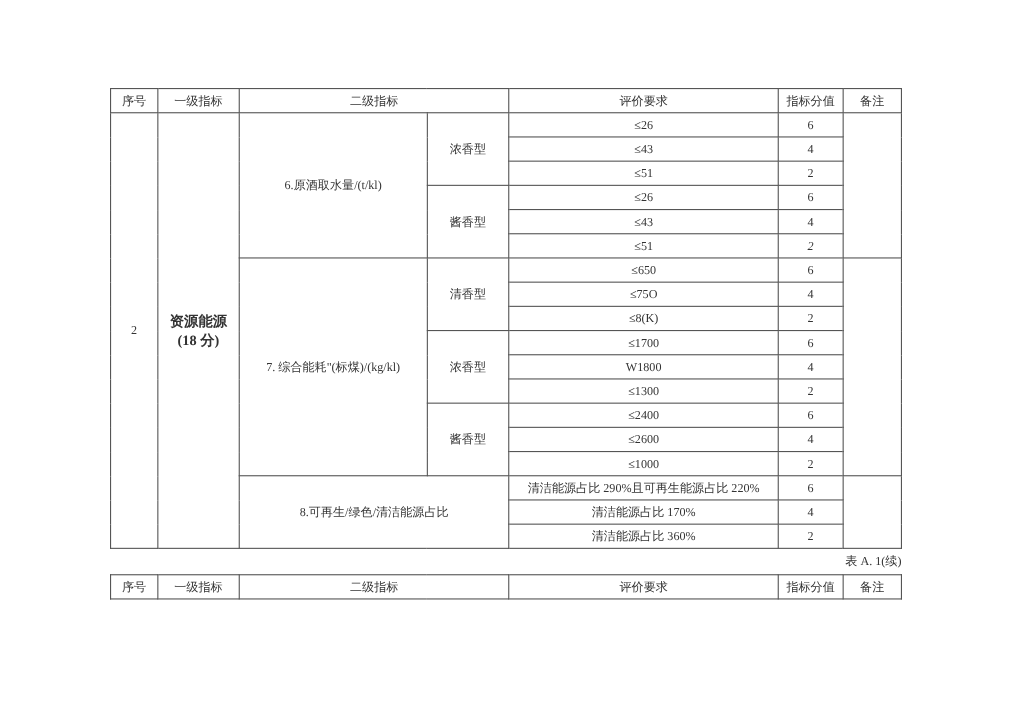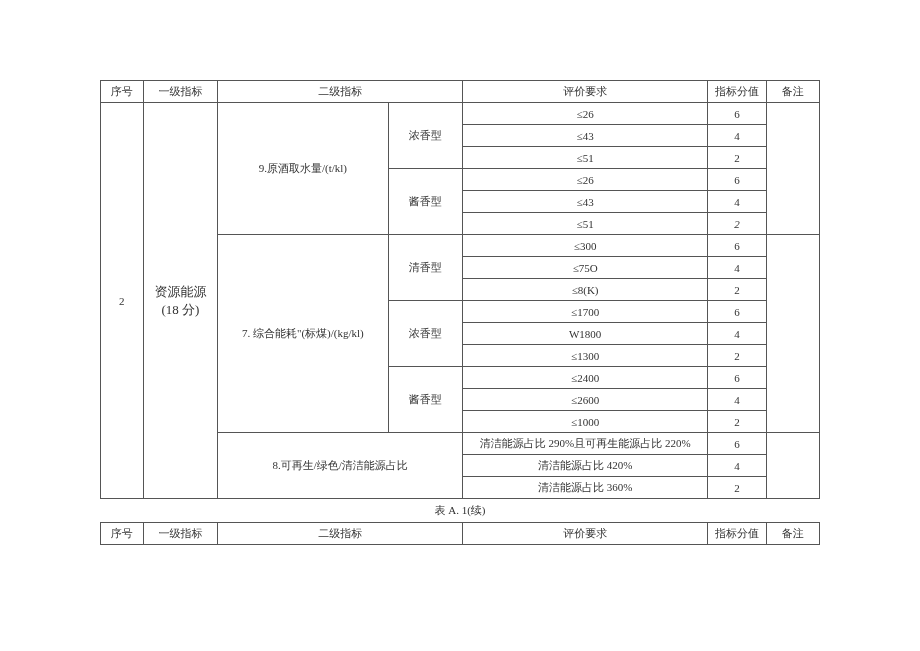--- a/index.html
+++ b/index.html
@@ -25,26 +25,26 @@
       font-size: 11px;
     }
     .col-seq { width: 40px; }
     .col-level1 { width: 70px; }
     .col-level2a { width: 160px; }
     .col-level2b { width: 70px; }
     .col-req { width: 230px; }
     .col-score { width: 55px; }
     .col-note { width: 50px; }
     .caption {
-      text-align: center;
+      text-align: right;
       font-size: 11px;
       padding: 4px 0;
       border: none;
     }
-    .level1-big { font-size: 13px; }
+    .level1-big { font-size: 13px; font-weight: bold; }
     .italic { font-style: italic; }
   </style>
 </head>
 <body>
 
 <table>
   <colgroup>
     <col class="col-seq">
       <col class="col-level1">
       <col class="col-level2a">
@@ -62,21 +62,21 @@
     <th>指标分值</th>
     <th>备注</th>
   </tr>
 
   <tr>
     <td rowspan="18">2</td>
     <td rowspan="18" class="level1-big">
       <span>资源能源</span><br>
       <span>(18 分)</span>
     </td>
-    <td rowspan="6">9.原酒取水量/(t/kl)</td>
+    <td rowspan="6">6.原酒取水量/(t/kl)</td>
     <td rowspan="3">浓香型</td>
     <td>≤26</td>
     <td>6</td>
     <td rowspan="6"></td>
   </tr>
   <tr>
     <td>≤43</td>
     <td>4</td>
   </tr>
   <tr>
@@ -93,21 +93,21 @@
     <td>4</td>
   </tr>
   <tr>
     <td>≤51</td>
     <td class="italic">2</td>
   </tr>
 
   <tr>
     <td rowspan="9">7. 综合能耗"(标煤)/(kg/kl)</td>
     <td rowspan="3">清香型</td>
-    <td>≤300</td>
+    <td>≤650</td>
     <td>6</td>
     <td rowspan="9"></td>
   </tr>
   <tr>
     <td>≤75O</td>
     <td>4</td>
   </tr>
   <tr>
     <td>≤8(K)</td>
     <td>2</td>
@@ -139,21 +139,21 @@
     <td>2</td>
   </tr>
 
   <tr>
     <td rowspan="3" colspan="2">8.可再生/绿色/清洁能源占比</td>
     <td>清洁能源占比 290%且可再生能源占比 220%</td>
     <td>6</td>
     <td rowspan="3"></td>
   </tr>
   <tr>
-    <td>清洁能源占比 420%</td>
+    <td>清洁能源占比 170%</td>
     <td>4</td>
   </tr>
   <tr>
     <td>清洁能源占比 360%</td>
     <td>2</td>
   </tr>
 
   <tr>
     <td colspan="7" class="caption">表 A. 1(续)</td>
   </tr>

